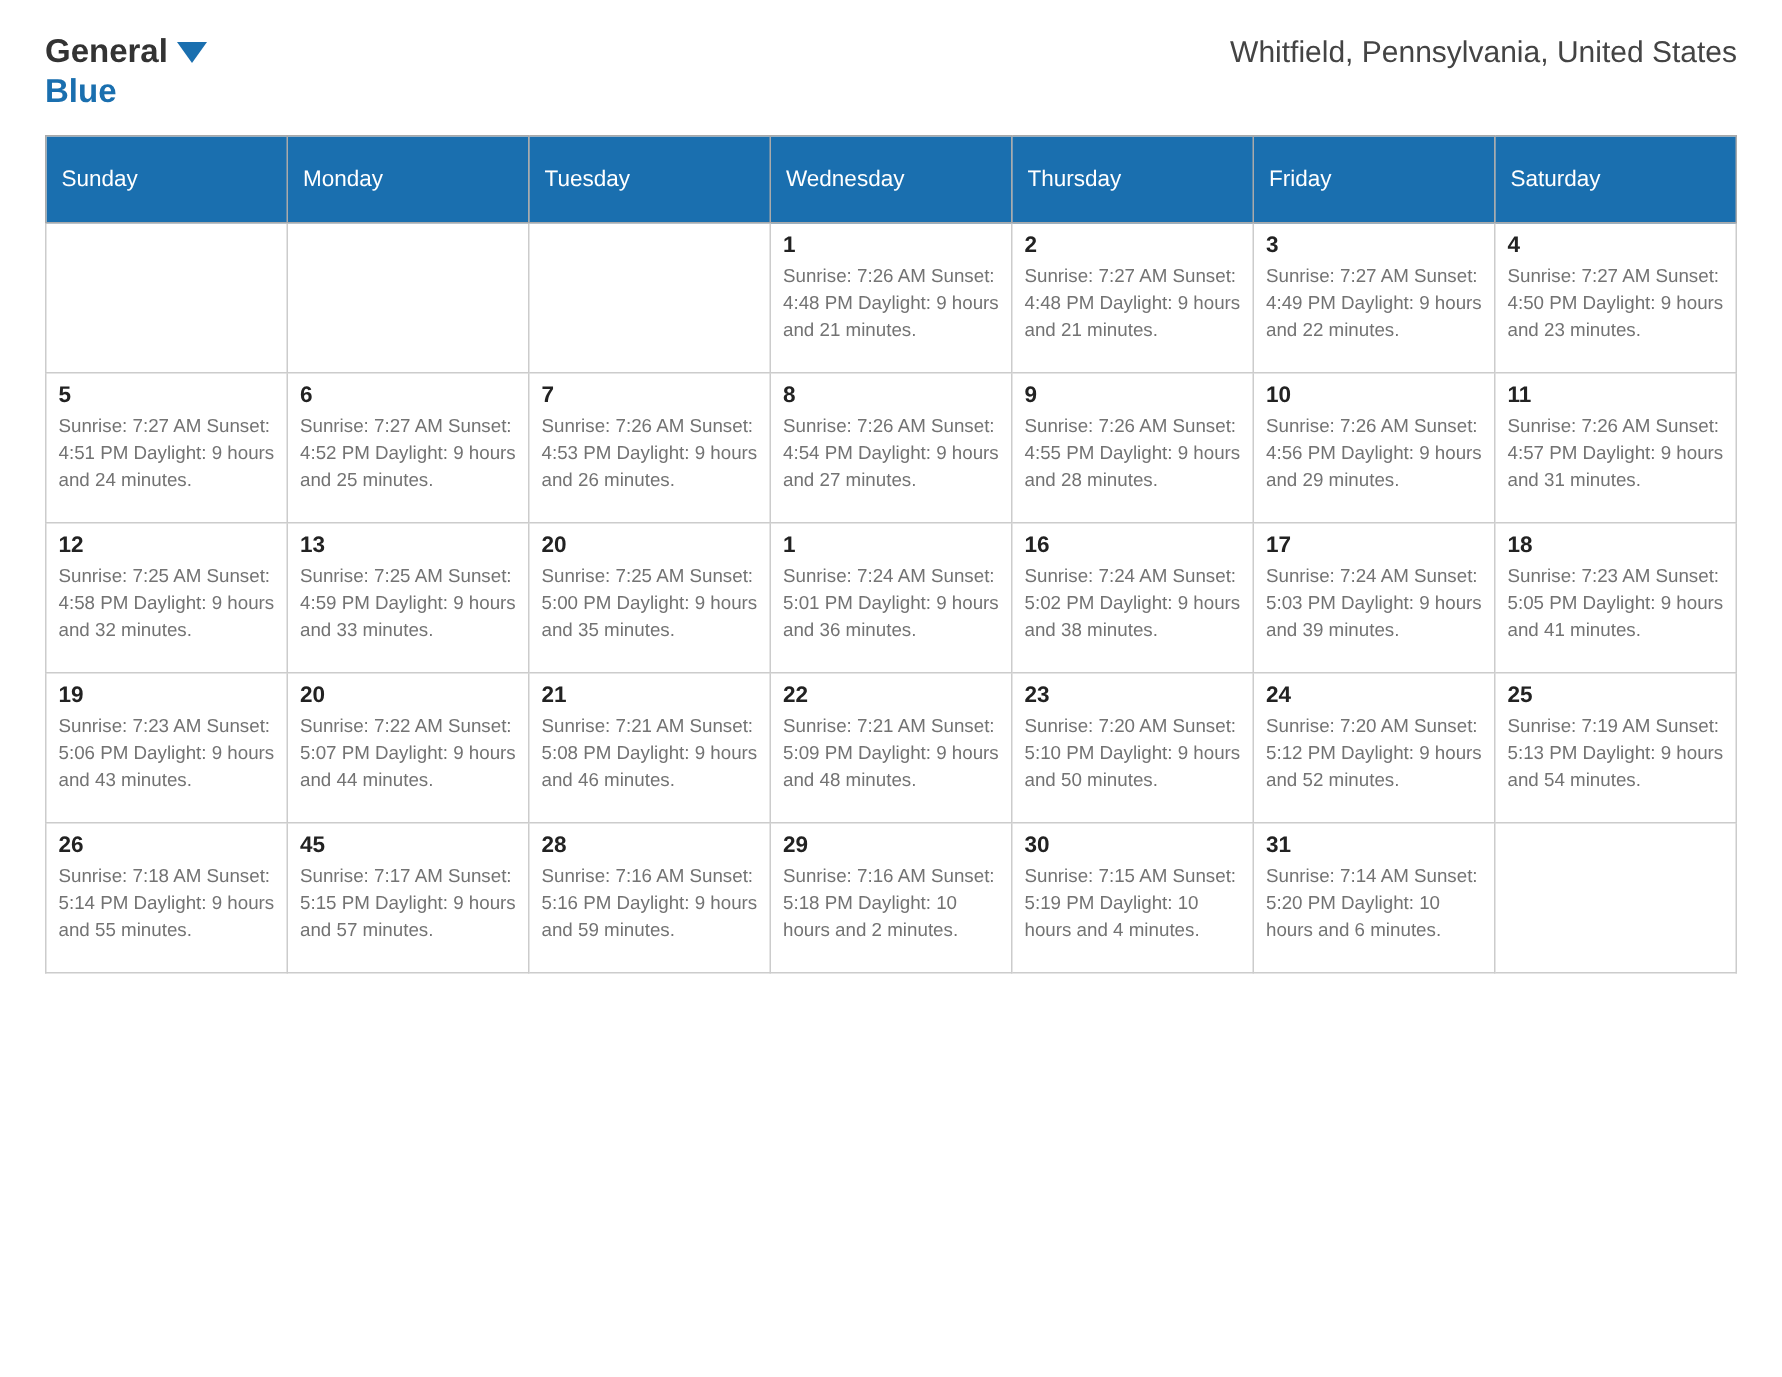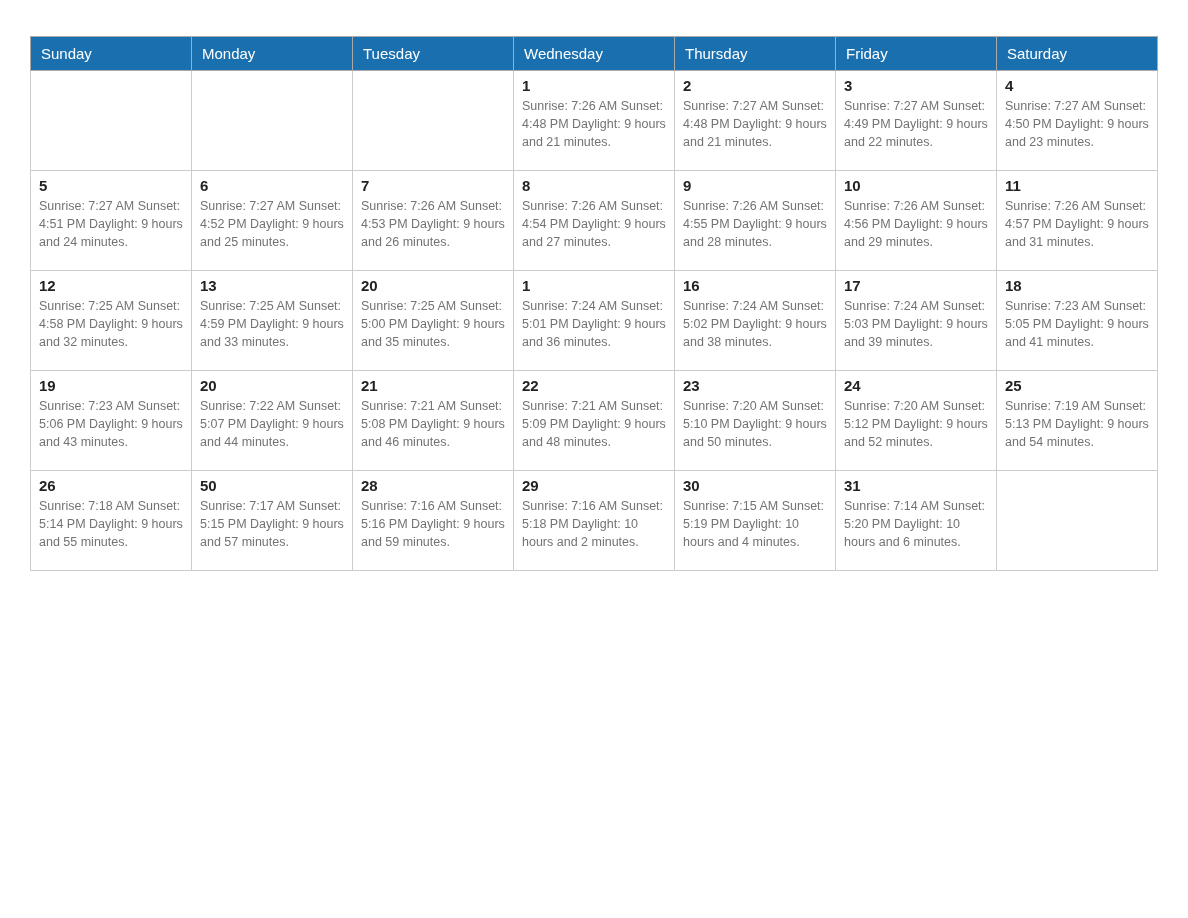--- a/index.html
+++ b/index.html
@@ -57,21 +57,21 @@
     .calendar {
       width: 100%;
       border-collapse: collapse;
       border: 1px solid #aaa;
     }
     .calendar th {
       background-color: #1a6faf;
       color: #fff;
       font-size: 15px;
       font-weight: normal;
-      padding: 8px 10px;
+      padding: 20px 10px;
       text-align: left;
       border: 1px solid #aaa;
       margin-left: 32px;
     }
     .calendar td {
       vertical-align: top;
       border: 1px solid #ccc;
       padding: 6px 8px;
       width: 14.28%;
       min-height: 90px;
@@ -91,21 +91,33 @@
       background: #fff;
     }
     tr.week-row td {
       height: 100px;
     }
   </style>
 </head>
 <body>
 
 <div class="header">
+  <div class="logo-wrapper">
+    <div class="logo-row">
+      <span class="logo-text-general">General</span>
+      <svg class="logo-icon" viewBox="0 0 28 28" xmlns="http://www.w3.org/2000/svg">
+        <polygon points="4,8 24,8 14,22" fill="#1a6faf"></polygon>
+      </svg>
+    </div>
+    <div>
+      <span class="logo-text-blue">Blue</span>
+    </div>
+  </div>
   <div class="title-section">
+    <div class="location-subtitle">Whitfield, Pennsylvania, United States</div>
   </div>
 </div>
 
 <table class="calendar">
   <thead>
     <tr>
     <th>Sunday</th>
         <th>Monday</th>
         <th>Tuesday</th>
         <th>Wednesday</th>
@@ -277,21 +289,21 @@
         </td>
       </tr>
       <tr class="week-row">
         <td>
           <div class="day-number">26</div>
           <div class="day-info">Sunrise: 7:18 AM
 Sunset: 5:14 PM
 Daylight: 9 hours and 55 minutes.</div>
         </td>
         <td>
-          <div class="day-number">50</div>
+          <div class="day-number">45</div>
           <div class="day-info">Sunrise: 7:17 AM
 Sunset: 5:15 PM
 Daylight: 9 hours and 57 minutes.</div>
         </td>
         <td>
           <div class="day-number">28</div>
           <div class="day-info">Sunrise: 7:16 AM
 Sunset: 5:16 PM
 Daylight: 9 hours and 59 minutes.</div>
         </td>

